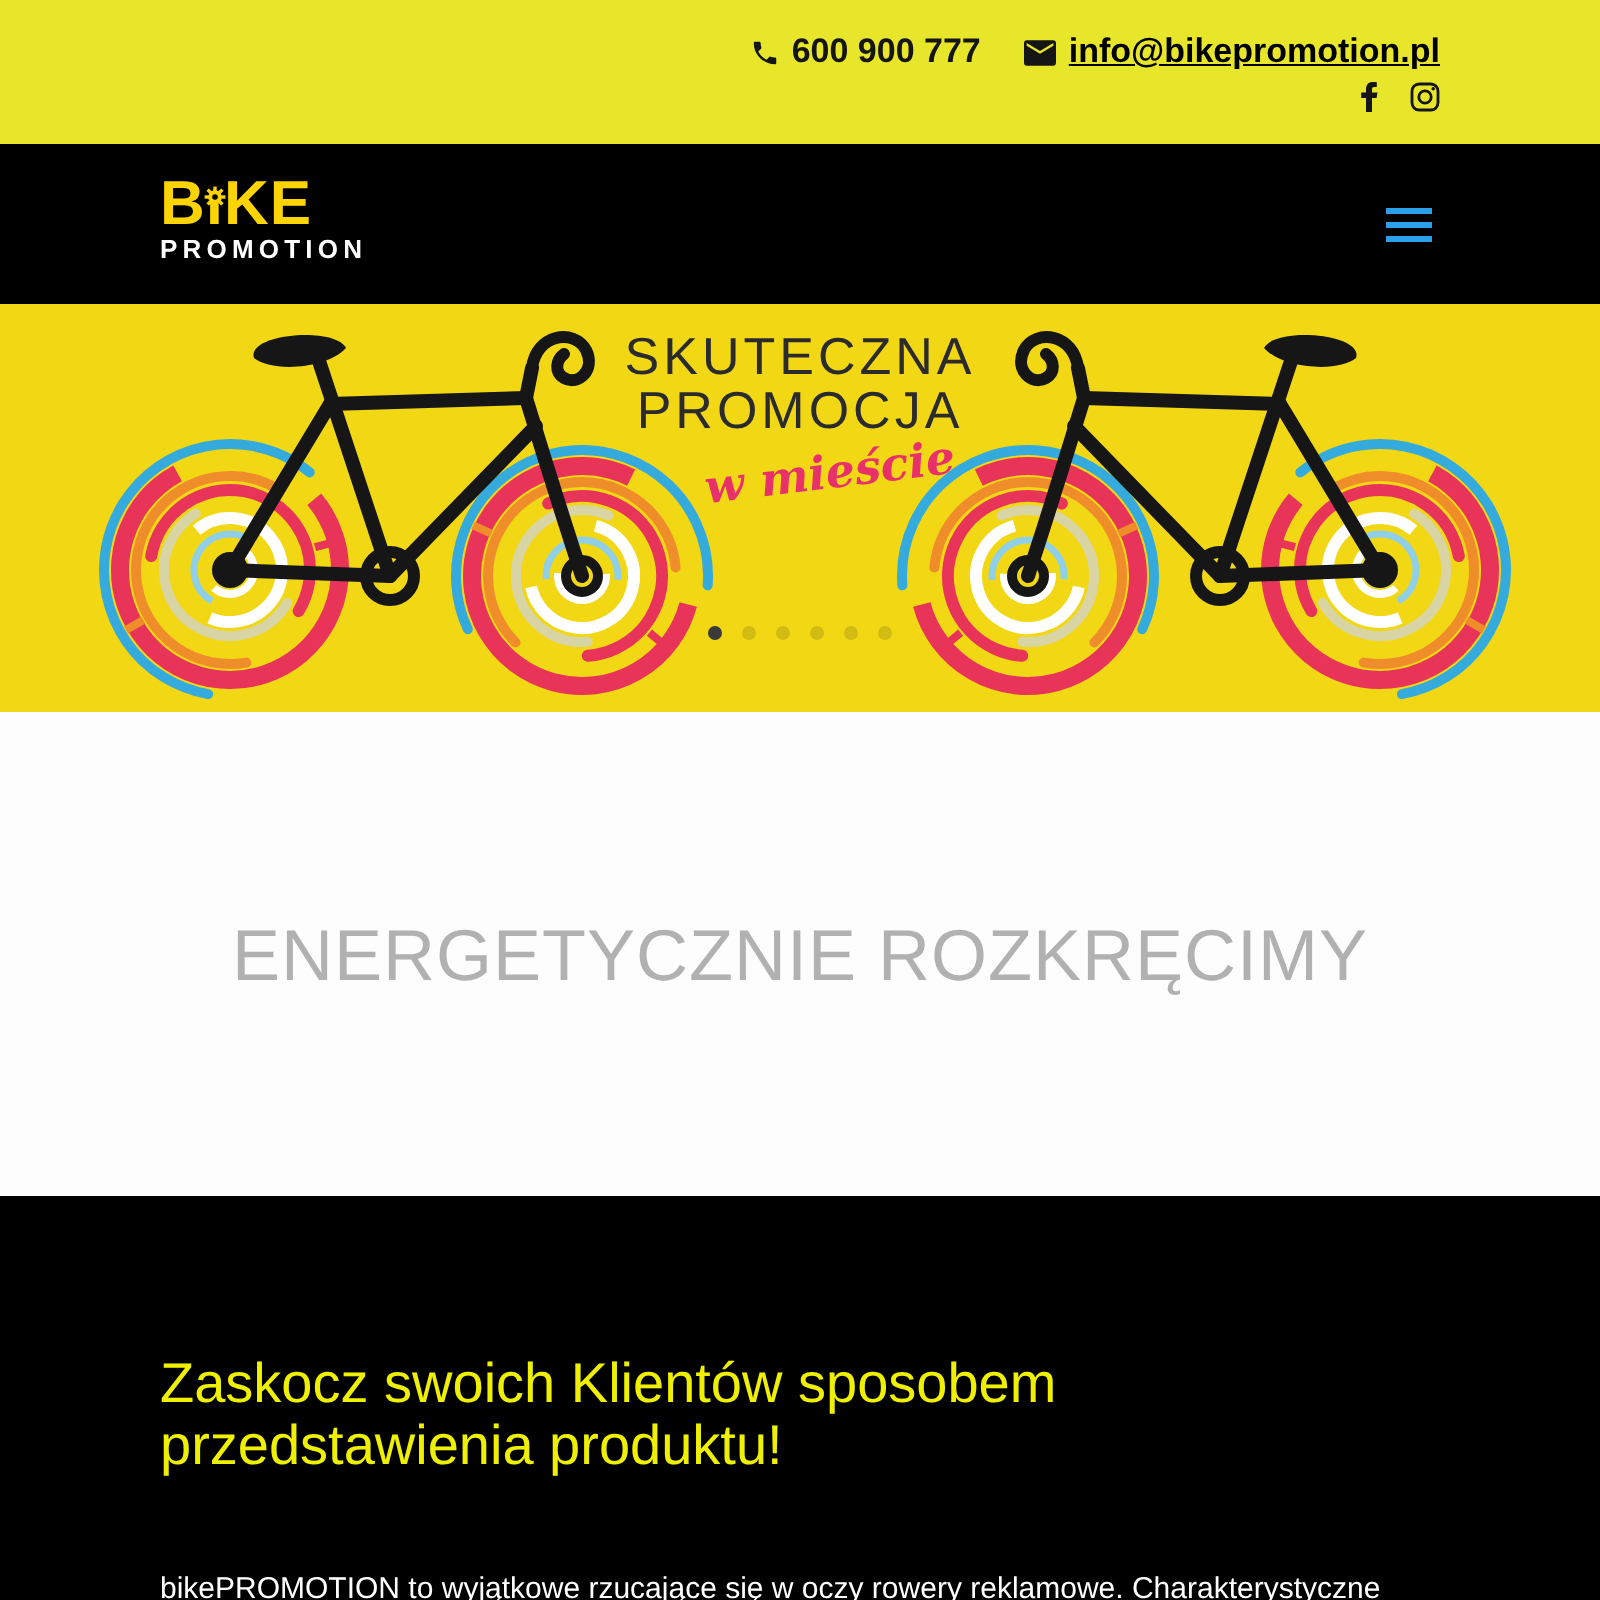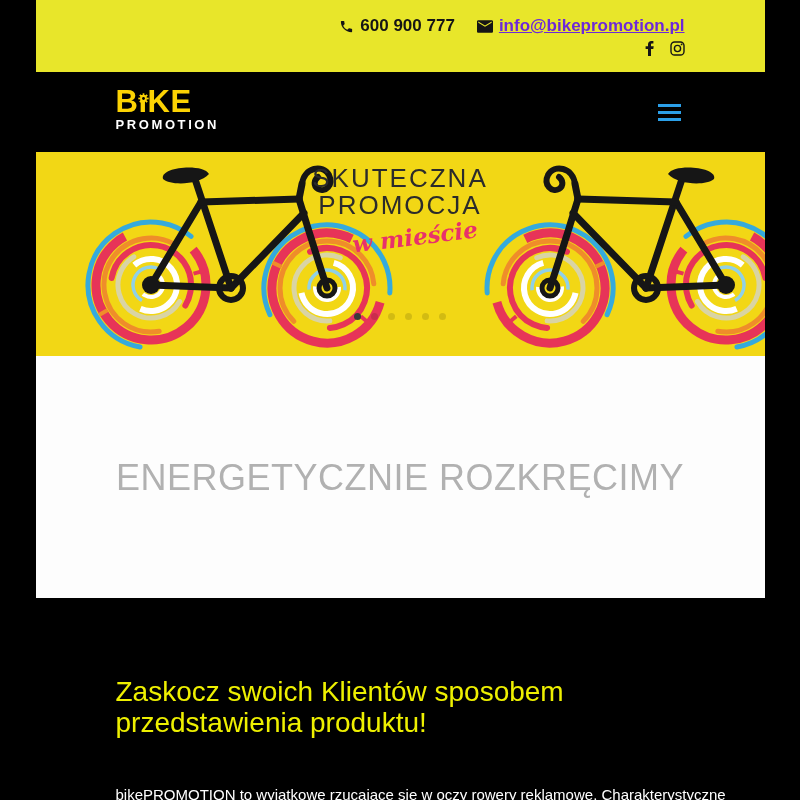--- a/index.html
+++ b/index.html
@@ -1,26 +1,26 @@
 <!DOCTYPE html>
 <html><head>
 <meta charset="utf-8">
 <style>
   * { margin: 0; padding: 0; box-sizing: border-box; }
   html, body { background: #000; }
   body { font-family: "Liberation Sans", "DejaVu Sans", sans-serif; }
-  .page { position: relative; width: 729px; height: 800px; margin: 0 auto; overflow: hidden; background: #000; }
+  .page { position: relative; width: 800px; height: 800px; margin: 0 auto; overflow: hidden; background: #000; }
 
   
   .topbar { height: 72px; background: #e8e62a; position: relative; }
   .topbar-inner { position: absolute; top: 16px; right: 80px; text-align: right; }
   .contact-row { display: flex; align-items: center; justify-content: flex-end; gap: 22px; }
   .contact-item { display: inline-flex; align-items: center; gap: 6px; font-size: 17px; font-weight: 700; color: #151515; }
   .contact-item svg { display: block; }
-  .email-link { color: #6d28d9; text-decoration: underline; font-weight: 700; font-size: 17px; }
+  .email-link { color: #000000; text-decoration: underline; font-weight: 700; font-size: 17px; }
   .social-row { margin-top: 5px; display: flex; justify-content: flex-end; align-items: center; gap: 16px; }
   .social-row svg { display: block; }
 
   
   .mainheader { height: 80px; background: #000; position: relative; }
   .logo { position: absolute; left: 80px; top: 15px; cursor: pointer; }
   .logo-line1 { font-size: 31px; font-weight: 800; color: #fcd303; letter-spacing: 0.5px; line-height: 30px; position: relative; display: inline-block; }
   .logo-gear { position: absolute; top: -7px; left: 21px; }
   .logo-line2 { font-size: 13px; font-weight: 700; color: #ffffff; letter-spacing: 2.6px; line-height: 14px; margin-top: 1px; text-align: right; }
   .hamburger { position: absolute; right: 84px; top: 32px; width: 23px; cursor: pointer; }

